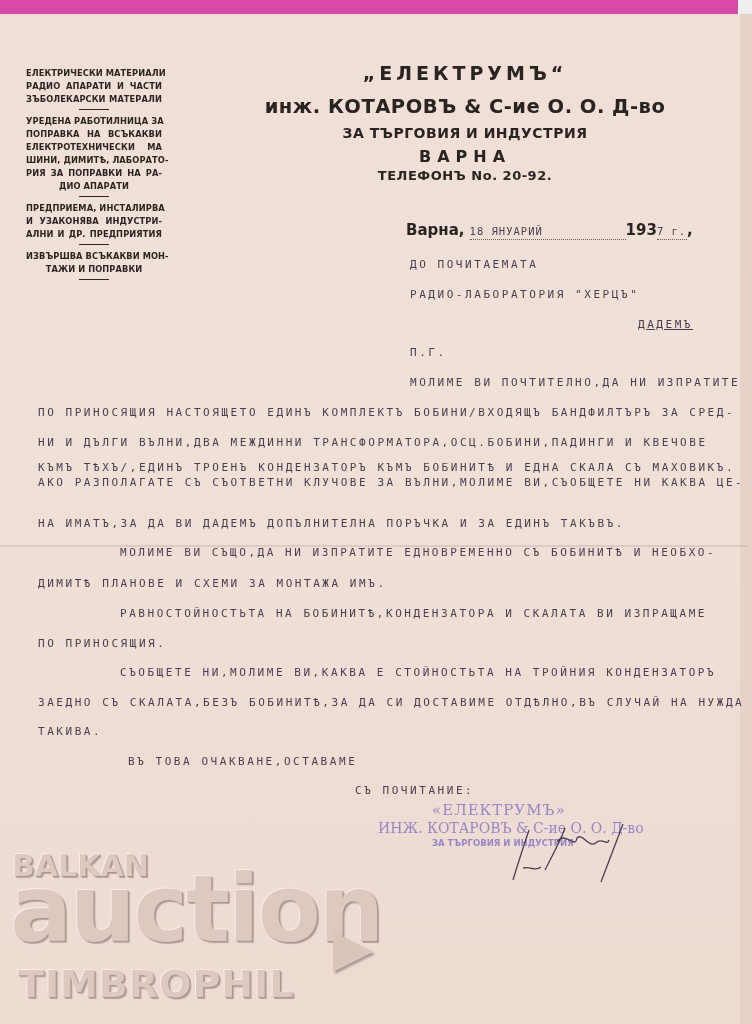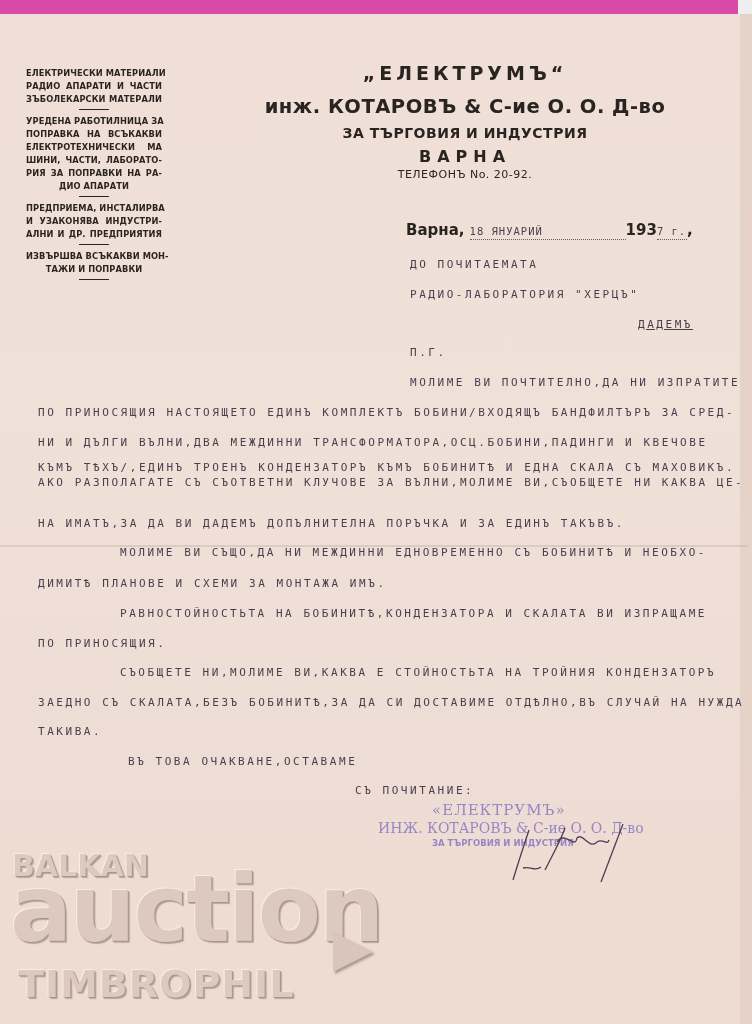--- a/index.html
+++ b/index.html
@@ -14,21 +14,21 @@
   .sidebar { position:absolute; left:26px; top:66px; width:136px; font-family:"DejaVu Sans Condensed","DejaVu Sans",sans-serif; font-weight:bold; font-size:9.2px; line-height:13px; color:#2b2420; text-align:justify; letter-spacing:0.1px; }
   .sidebar .blk { margin:0; text-align:justify; text-align-last:justify; }
   .sidebar .blk .ln { display:block; text-align:justify; text-align-last:justify; white-space:nowrap; }
   .sidebar .rule { width:30px; height:1px; background:#2b2420; margin:4px auto 4px auto; }
 
   .hdr { position:absolute; left:210px; width:510px; text-align:center; font-family:"DejaVu Sans","Liberation Sans",sans-serif; color:#2a2421; }
   .hdr-name { top:62px; font-size:19px; font-weight:bold; letter-spacing:4px; }
   .hdr-firm { top:95px; font-size:19.5px; font-weight:bold; letter-spacing:0.5px; }
   .hdr-sub { top:125px; font-size:14px; font-weight:bold; letter-spacing:0.5px; }
   .hdr-city { top:147px; font-size:16px; font-weight:bold; letter-spacing:6px; }
-  .hdr-phone { top:168px; font-size:11px; font-weight:normal; letter-spacing:0.5px; }
+  .hdr-phone { top:168px; font-size:13px; font-weight:bold; letter-spacing:0.5px; }
 
   .dateline { position:absolute; left:406px; top:220px; width:316px; font-family:"DejaVu Sans",sans-serif; color:#2a2421; white-space:nowrap; }
   .dateline .place { font-weight:bold; font-size:15px; }
   .dateline .dots { display:inline-block; border-bottom:1px dotted #6a5d57; vertical-align:baseline; }
   .dateline .typed { font-family:"DejaVu Sans Mono","Liberation Mono",monospace; font-size:10.5px; color:#4a3f4e; letter-spacing:1px; }
   .dateline .yr { font-weight:bold; font-size:15px; }
 
   .tw { position:absolute; font-family:"DejaVu Sans Mono","Liberation Mono",monospace; font-size:11px; letter-spacing:2.55px; color:#4a3f4e; white-space:nowrap; }
   .u { text-decoration:underline; }
 
@@ -55,21 +55,21 @@
   <div class="blk">
     <span class="ln">ЕЛЕКТРИЧЕСКИ МАТЕРИАЛИ</span>
     <span class="ln">РАДИО АПАРАТИ И ЧАСТИ</span>
     <span class="ln">ЗЪБОЛЕКАРСКИ МАТЕРАЛИ</span>
   </div>
   <div class="rule"></div>
   <div class="blk">
     <span class="ln">УРЕДЕНА РАБОТИЛНИЦА ЗА</span>
     <span class="ln">ПОПРАВКА НА ВСЪКАКВИ</span>
     <span class="ln">ЕЛЕКТРОТЕХНИЧЕСКИ МА</span>
-    <span class="ln">ШИНИ, ЧАСТИ, ЛАБОРАТО-</span>
+    <span class="ln">ШИНИ, ДИМИТѢ, ЛАБОРАТО-</span>
     <span class="ln">РИЯ ЗА ПОПРАВКИ НА РА-</span>
     <span class="ln" style="text-align:center;text-align-last:center;">ДИО АПАРАТИ</span>
   </div>
   <div class="rule"></div>
   <div class="blk">
     <span class="ln">ПРЕДПРИЕМА, ИНСТАЛИРВА</span>
     <span class="ln">И УЗАКОНЯВА ИНДУСТРИ-</span>
     <span class="ln">АЛНИ И ДР. ПРЕДПРИЯТИЯ</span>
   </div>
   <div class="rule"></div>
@@ -96,21 +96,21 @@
 <div class="tw u" style="left:638px; top:318px;">ДАДЕМЪ</div>
 
 <div class="tw" style="left:410px; top:346px;">П.Г.</div>
 
 <div class="tw" style="left:410px; top:376px;">МОЛИМЕ ВИ ПОЧТИТЕЛНО,ДА НИ ИЗПРАТИТЕ</div>
 <div class="tw" style="left:38px; top:406px;text-align:right;">ПО ПРИНОСЯЩИЯ НАСТОЯЩЕТО ЕДИНЪ КОМПЛЕКТЪ БОБИНИ/ВХОДЯЩЪ БАНДФИЛТЪРЪ ЗА СРЕД-</div>
 <div class="tw" style="left:38px; top:436px;">НИ И ДЪЛГИ ВЪЛНИ,ДВА МЕЖДИННИ ТРАНСФОРМАТОРА,ОСЦ.БОБИНИ,ПАДИНГИ И КВЕЧОВЕ</div>
 <div class="tw" style="left:38px; top:461px;">КЪМЪ ТѢХЪ/,ЕДИНЪ ТРОЕНЪ КОНДЕНЗАТОРЪ КЪМЪ БОБИНИТѢ И ЕДНА СКАЛА СЪ МАХОВИКЪ.</div>
 <div class="tw" style="left:38px; top:476px;">АКО РАЗПОЛАГАТЕ СЪ СЪОТВЕТНИ КЛУЧОВЕ ЗА ВЪЛНИ,МОЛИМЕ ВИ,СЪОБЩЕТЕ НИ КАКВА ЦЕ-</div>
 <div class="tw" style="left:38px; top:517px;">НА ИМАТЪ,ЗА ДА ВИ ДАДЕМЪ ДОПЪЛНИТЕЛНА ПОРЪЧКА И ЗА ЕДИНЪ ТАКЪВЪ.</div>
-<div class="tw" style="left:120px; top:546px;">МОЛИМЕ ВИ СЪЩО,ДА НИ МЕЖДИННИ ЕДНОВРЕМЕННО СЪ БОБИНИТѢ И НЕОБХО-</div>
+<div class="tw" style="left:120px; top:546px;">МОЛИМЕ ВИ СЪЩО,ДА НИ ИЗПРАТИТЕ ЕДНОВРЕМЕННО СЪ БОБИНИТѢ И НЕОБХО-</div>
 <div class="tw" style="left:38px; top:577px;">ДИМИТѢ ПЛАНОВЕ И СХЕМИ ЗА МОНТАЖА ИМЪ.</div>
 <div class="tw" style="left:120px; top:607px;">РАВНОСТОЙНОСТЬТА НА БОБИНИТѢ,КОНДЕНЗАТОРА И СКАЛАТА ВИ ИЗПРАЩАМЕ</div>
 <div class="tw" style="left:38px; top:637px;">ПО ПРИНОСЯЩИЯ.</div>
 <div class="tw" style="left:120px; top:666px;">СЪОБЩЕТЕ НИ,МОЛИМЕ ВИ,КАКВА Е СТОЙНОСТЬТА НА ТРОЙНИЯ КОНДЕНЗАТОРЪ</div>
 <div class="tw" style="left:38px; top:696px;">ЗАЕДНО СЪ СКАЛАТА,БЕЗЪ БОБИНИТѢ,ЗА ДА СИ ДОСТАВИМЕ ОТДѢЛНО,ВЪ СЛУЧАЙ НА НУЖДА</div>
 <div class="tw" style="left:38px; top:725px;">ТАКИВА.</div>
 <div class="tw" style="left:128px; top:755px;">ВЪ ТОВА ОЧАКВАНЕ,ОСТАВАМЕ</div>
 
 <div class="tw" style="left:355px; top:784px;text-align:right;">СЪ ПОЧИТАНИЕ:</div>
 

